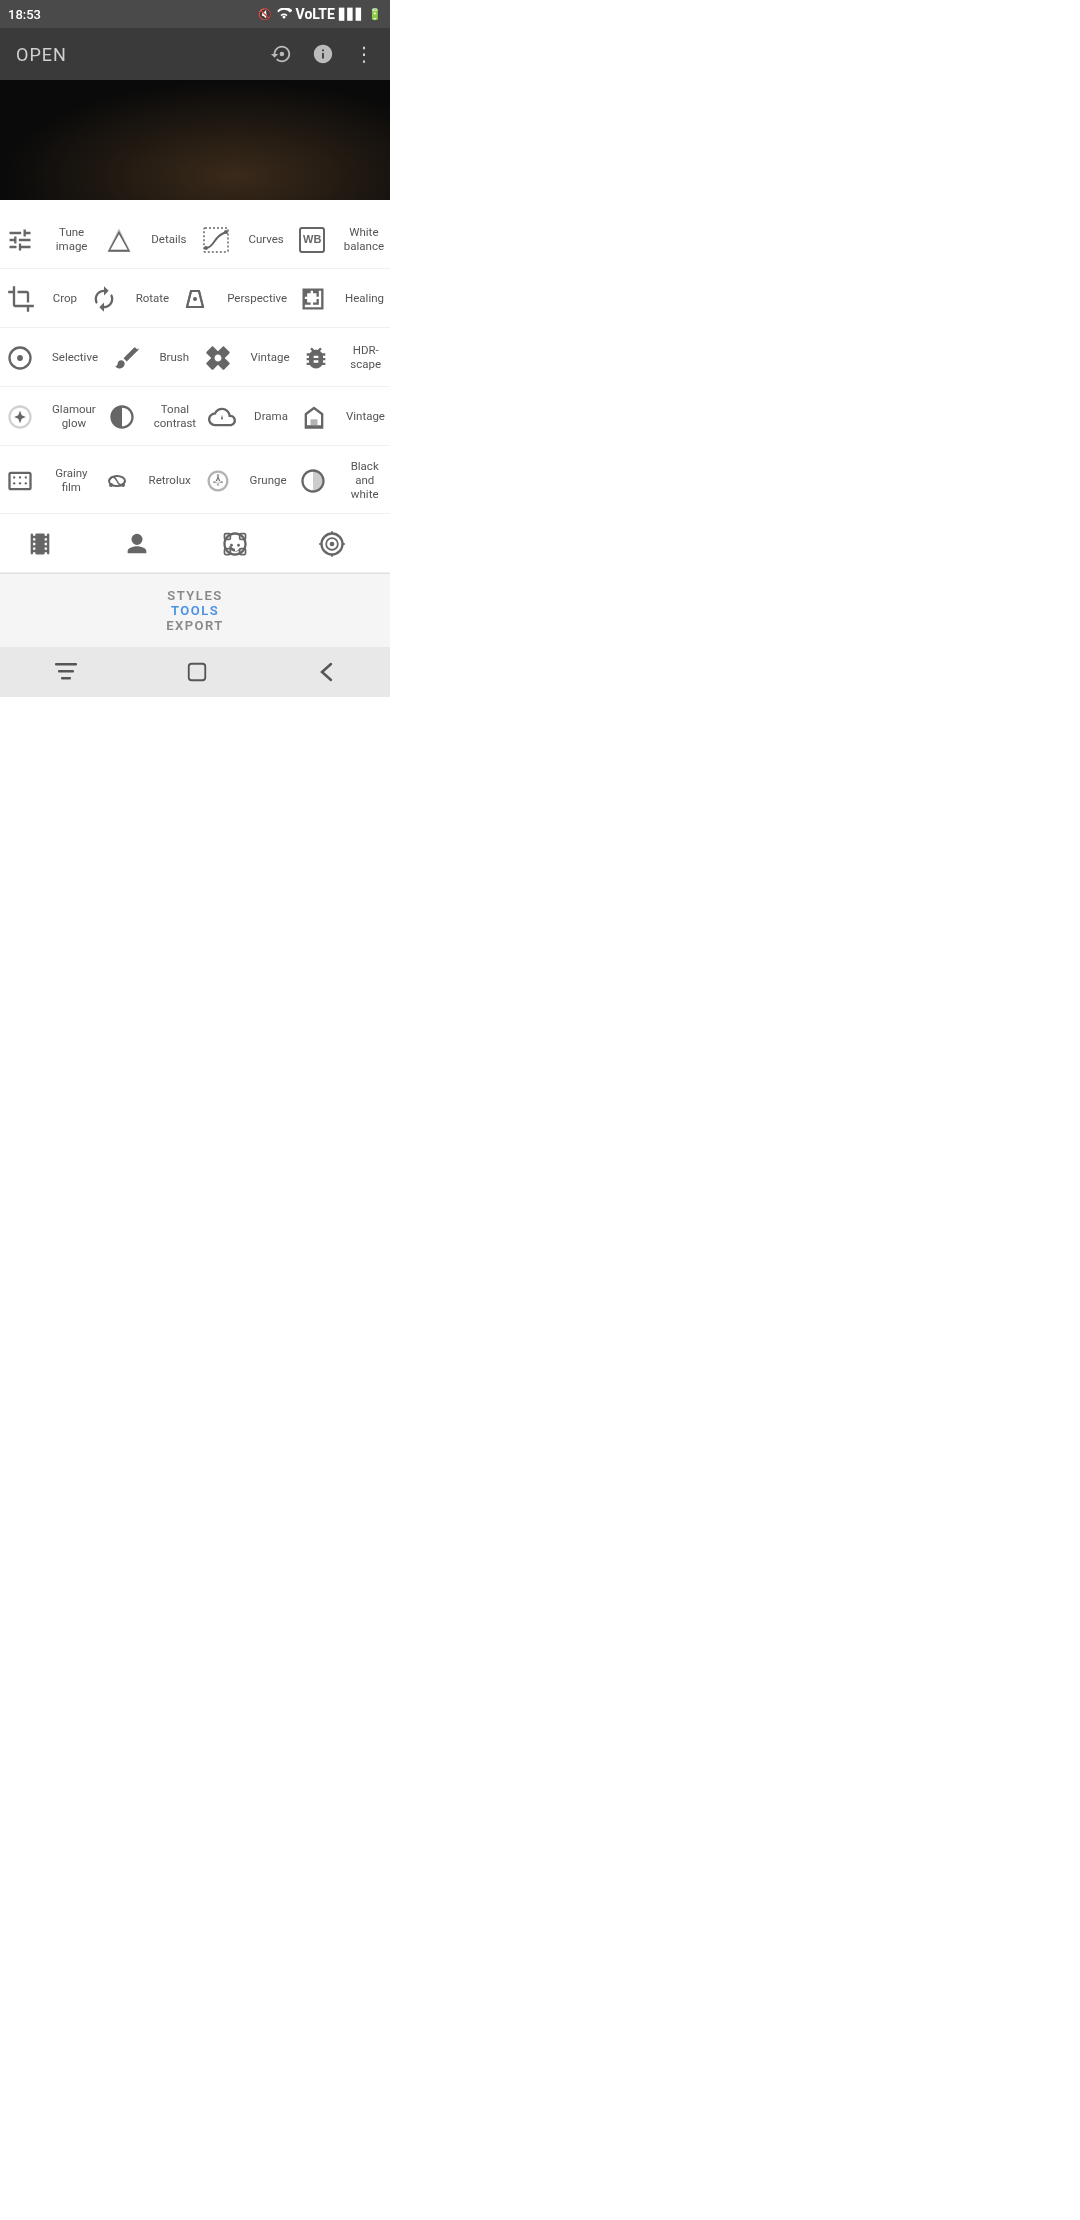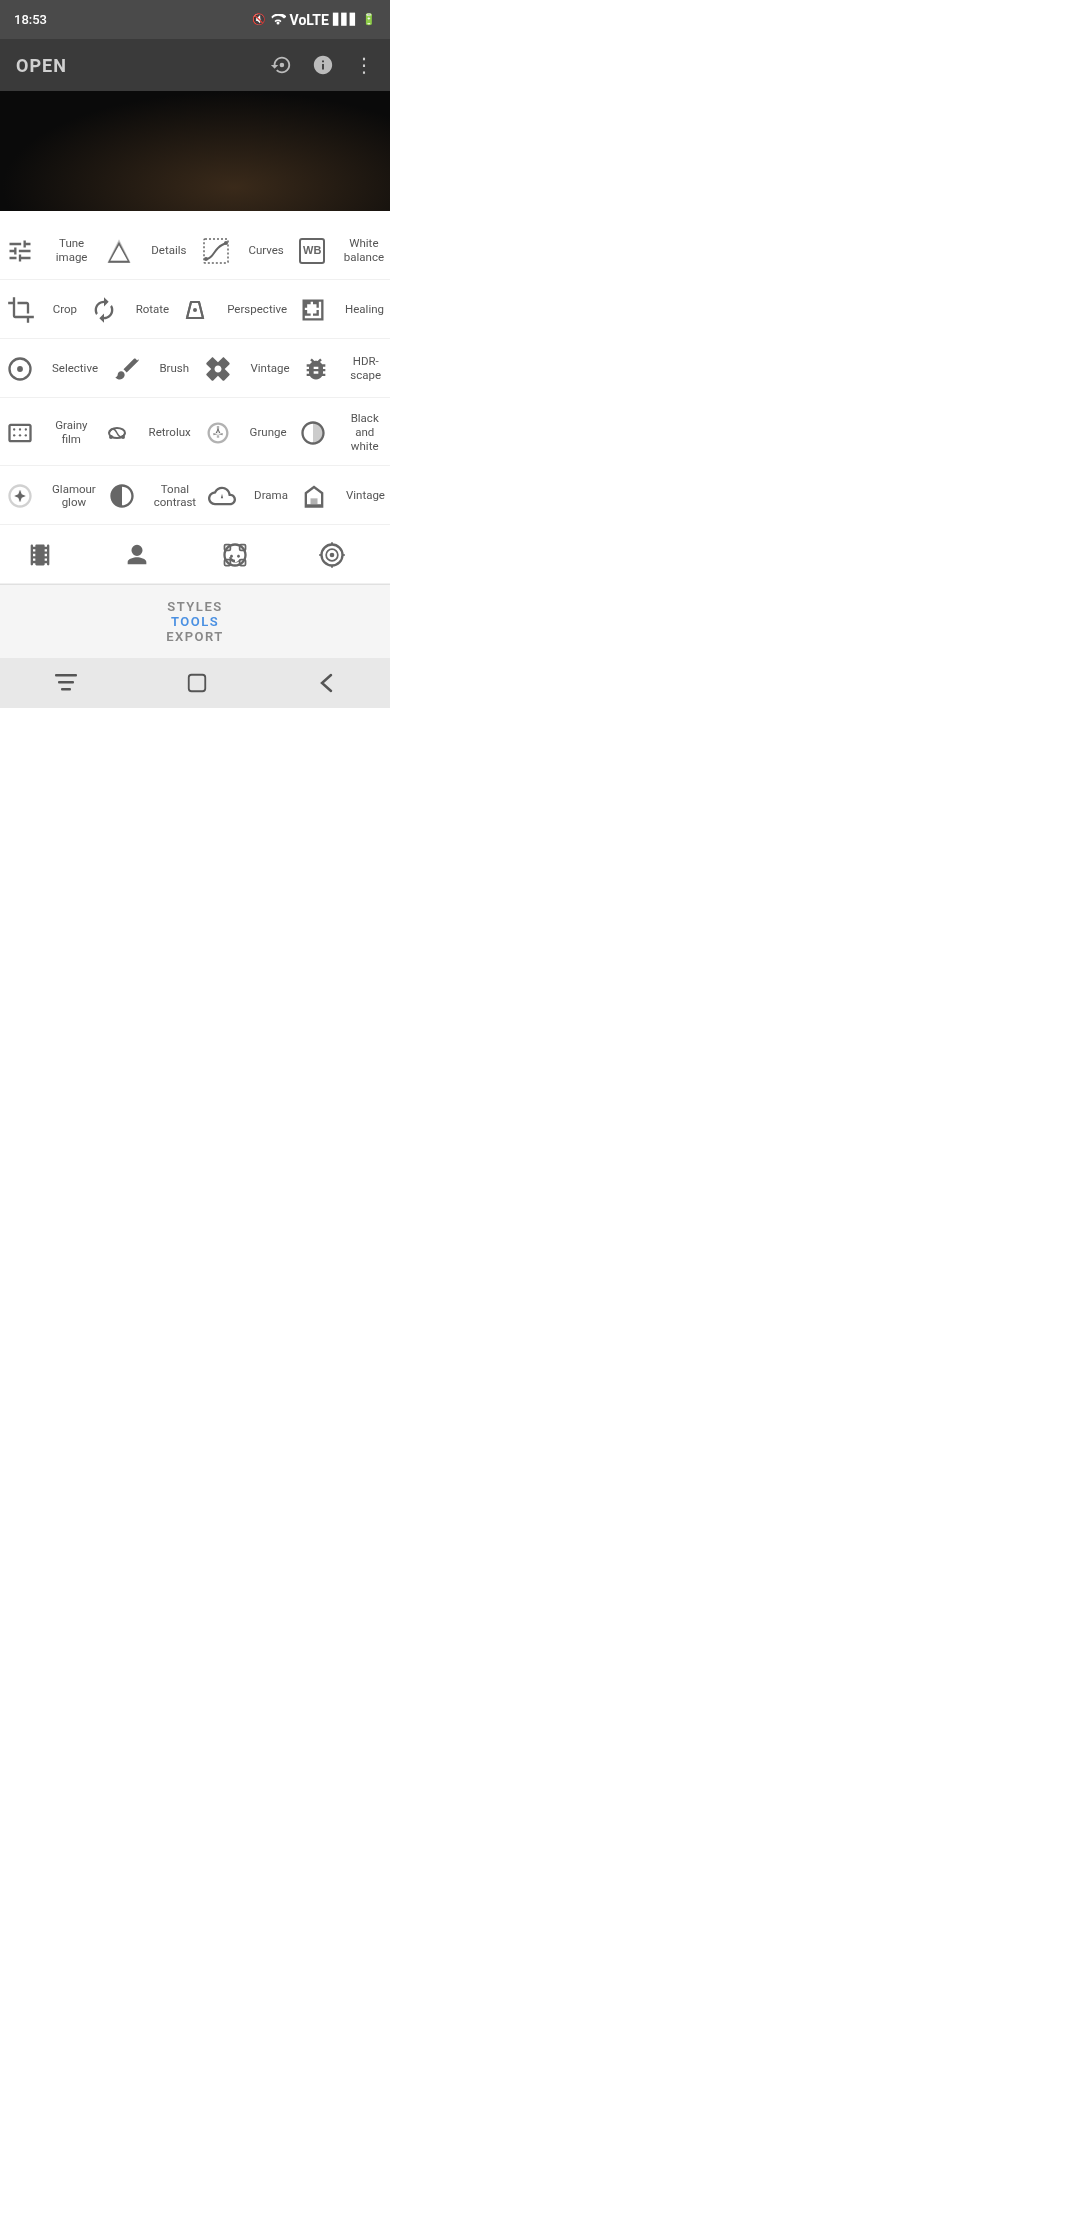--- a/index.html
+++ b/index.html
@@ -12,45 +12,45 @@
       overflow-x: hidden;
     }
 
     
     .status-bar {
       background: #4a4a4a;
       color: #fff;
       display: flex;
       justify-content: space-between;
       align-items: center;
-      padding: 6px 14px;
+      padding: 6px 8px;
       font-size: 13px;
       font-weight: 500;
-      height: 39px;
+      height: 28px;
     }
     .status-right {
       display: flex;
       align-items: center;
       gap: 4px;
       font-size: 11px;
     }
 
     
     .top-bar {
       background: #3a3a3a;
       display: flex;
       align-items: center;
       justify-content: space-between;
       padding: 10px 16px;
       height: 52px;
     }
     .top-bar-title {
       color: #d0d0d0;
       font-size: 18px;
-      font-weight: 700;
+      font-weight: 400;
       letter-spacing: 1px;
     }
     .top-bar-icons {
       display: flex;
       align-items: center;
       gap: 20px;
     }
     .top-bar-icon {
       color: #d0d0d0;
       font-size: 20px;
@@ -300,20 +300,58 @@
         </svg>
       </div>
       <span class="tool-label">HDR-scape</span>
     </div>
   </div>
 
   <div class="tools-row">
     <div class="tool-item">
       <div class="tool-icon">
         <svg width="28" height="28" viewBox="0 0 24 24" fill="#666">
+          <path d="M12 2C6.48 2 2 6.48 2 12s4.48 10 10 10 10-4.48 10-10S17.52 2 12 2zm0 18c-4.41 0-8-3.59-8-8s3.59-8 8-8 8 3.59 8 8-3.59 8-8 8zm-1-13h2v6h-2zm0 8h2v2h-2z" opacity="0.3"></path>
+          <path d="M12 7l-1.5 3.5L7 12l3.5 1.5L12 17l1.5-3.5L17 12l-3.5-1.5z"></path>
+        </svg>
+      </div>
+      <span class="tool-label">Glamour glow</span>
+    </div>
+    <div class="tool-item">
+      <div class="tool-icon">
+        <svg width="28" height="28" viewBox="0 0 24 24" fill="#666">
+          <path d="M12 2C6.48 2 2 6.48 2 12s4.48 10 10 10 10-4.48 10-10S17.52 2 12 2zm0 18V4c4.41 0 8 3.59 8 8s-3.59 8-8 8z"></path>
+        </svg>
+      </div>
+      <span class="tool-label">Tonal contrast</span>
+    </div>
+    <div class="tool-item">
+      <div class="tool-icon">
+        <svg width="28" height="28" viewBox="0 0 24 24" fill="#666">
+          <path d="M19.35 10.04C18.67 6.59 15.64 4 12 4 9.11 4 6.6 5.64 5.35 8.04 2.34 8.36 0 10.91 0 14c0 3.31 2.69 6 6 6h13c2.76 0 5-2.24 5-5 0-2.64-2.05-4.78-4.65-4.96zM19 18H6c-2.21 0-4-1.79-4-4 0-2.05 1.53-3.76 3.56-3.97l1.07-.11.5-.95C8.08 7.14 9.94 6 12 6c2.62 0 4.88 1.86 5.39 4.43l.3 1.5 1.53.11c1.56.1 2.78 1.41 2.78 2.96 0 1.65-1.35 3-3 3z"></path>
+          <path d="M13 13h-2l1-4z" transform="translate(0 1)"></path>
+        </svg>
+      </div>
+      <span class="tool-label">Drama</span>
+    </div>
+    <div class="tool-item">
+      <div class="tool-icon">
+        <svg width="28" height="28" viewBox="0 0 24 24" fill="#666">
+          <path d="M12 3L4 9v13h16V9L12 3zm0 2.5l6 4.5v9H6V10l6-4.5z"></path>
+          <path d="M9 14h6v5H9z" opacity="0.5"></path>
+        </svg>
+      </div>
+      <span class="tool-label">Vintage</span>
+    </div>
+  </div>
+
+  <div class="tools-row">
+    <div class="tool-item">
+      <div class="tool-icon">
+        <svg width="28" height="28" viewBox="0 0 24 24" fill="#666">
           <path d="M20 4H4c-1.1 0-2 .9-2 2v12c0 1.1.9 2 2 2h16c1.1 0 2-.9 2-2V6c0-1.1-.9-2-2-2zm0 14H4V6h16v12z"></path>
           <circle cx="7" cy="9" r="1" fill="#666"></circle>
           <circle cx="12" cy="9" r="1" fill="#666"></circle>
           <circle cx="17" cy="9" r="1" fill="#666"></circle>
           <circle cx="7" cy="14" r="1" fill="#666"></circle>
           <circle cx="12" cy="14" r="1" fill="#666"></circle>
           <circle cx="17" cy="14" r="1" fill="#666"></circle>
         </svg>
       </div>
       <span class="tool-label">Grainy film</span>
@@ -340,58 +378,20 @@
       <span class="tool-label">Grunge</span>
     </div>
     <div class="tool-item">
       <div class="tool-icon">
         <svg width="28" height="28" viewBox="0 0 24 24" fill="#666">
           <path d="M12 2C6.48 2 2 6.48 2 12s4.48 10 10 10 10-4.48 10-10S17.52 2 12 2zM4 12c0-4.42 3.58-8 8-8v16c-4.42 0-8-3.58-8-8z"></path>
           <path d="M12 4v16c4.42 0 8-3.58 8-8s-3.58-8-8-8z" fill="#ccc"></path>
         </svg>
       </div>
       <span class="tool-label">Black and white</span>
-    </div>
-  </div>
-
-  <div class="tools-row">
-    <div class="tool-item">
-      <div class="tool-icon">
-        <svg width="28" height="28" viewBox="0 0 24 24" fill="#666">
-          <path d="M12 2C6.48 2 2 6.48 2 12s4.48 10 10 10 10-4.48 10-10S17.52 2 12 2zm0 18c-4.41 0-8-3.59-8-8s3.59-8 8-8 8 3.59 8 8-3.59 8-8 8zm-1-13h2v6h-2zm0 8h2v2h-2z" opacity="0.3"></path>
-          <path d="M12 7l-1.5 3.5L7 12l3.5 1.5L12 17l1.5-3.5L17 12l-3.5-1.5z"></path>
-        </svg>
-      </div>
-      <span class="tool-label">Glamour glow</span>
-    </div>
-    <div class="tool-item">
-      <div class="tool-icon">
-        <svg width="28" height="28" viewBox="0 0 24 24" fill="#666">
-          <path d="M12 2C6.48 2 2 6.48 2 12s4.48 10 10 10 10-4.48 10-10S17.52 2 12 2zm0 18V4c4.41 0 8 3.59 8 8s-3.59 8-8 8z"></path>
-        </svg>
-      </div>
-      <span class="tool-label">Tonal contrast</span>
-    </div>
-    <div class="tool-item">
-      <div class="tool-icon">
-        <svg width="28" height="28" viewBox="0 0 24 24" fill="#666">
-          <path d="M19.35 10.04C18.67 6.59 15.64 4 12 4 9.11 4 6.6 5.64 5.35 8.04 2.34 8.36 0 10.91 0 14c0 3.31 2.69 6 6 6h13c2.76 0 5-2.24 5-5 0-2.64-2.05-4.78-4.65-4.96zM19 18H6c-2.21 0-4-1.79-4-4 0-2.05 1.53-3.76 3.56-3.97l1.07-.11.5-.95C8.08 7.14 9.94 6 12 6c2.62 0 4.88 1.86 5.39 4.43l.3 1.5 1.53.11c1.56.1 2.78 1.41 2.78 2.96 0 1.65-1.35 3-3 3z"></path>
-          <path d="M13 13h-2l1-4z" transform="translate(0 1)"></path>
-        </svg>
-      </div>
-      <span class="tool-label">Drama</span>
-    </div>
-    <div class="tool-item">
-      <div class="tool-icon">
-        <svg width="28" height="28" viewBox="0 0 24 24" fill="#666">
-          <path d="M12 3L4 9v13h16V9L12 3zm0 2.5l6 4.5v9H6V10l6-4.5z"></path>
-          <path d="M9 14h6v5H9z" opacity="0.5"></path>
-        </svg>
-      </div>
-      <span class="tool-label">Vintage</span>
     </div>
   </div>
 
   <div class="tools-row">
     <div class="tool-item">
       <div class="tool-icon">
         <svg width="28" height="28" viewBox="0 0 24 24" fill="#666">
           <path d="M18 4v1h-2V4c0-.55-.45-1-1-1H9c-.55 0-1 .45-1 1v1H6V4c0-.55-.45-1-1-1s-1 .45-1 1v16c0 .55.45 1 1 1s1-.45 1-1v-1h2v1c0 .55.45 1 1 1h6c.55 0 1-.45 1-1v-1h2v1c0 .55.45 1 1 1s1-.45 1-1V4c0-.55-.45-1-1-1s-1 .45-1 1zM8 17H6v-2h2v2zm0-4H6v-2h2v2zm0-4H6V7h2v2zm10 8h-2v-2h2v2zm0-4h-2v-2h2v2zm0-4h-2V7h2v2z"></path>
         </svg>
       </div>

